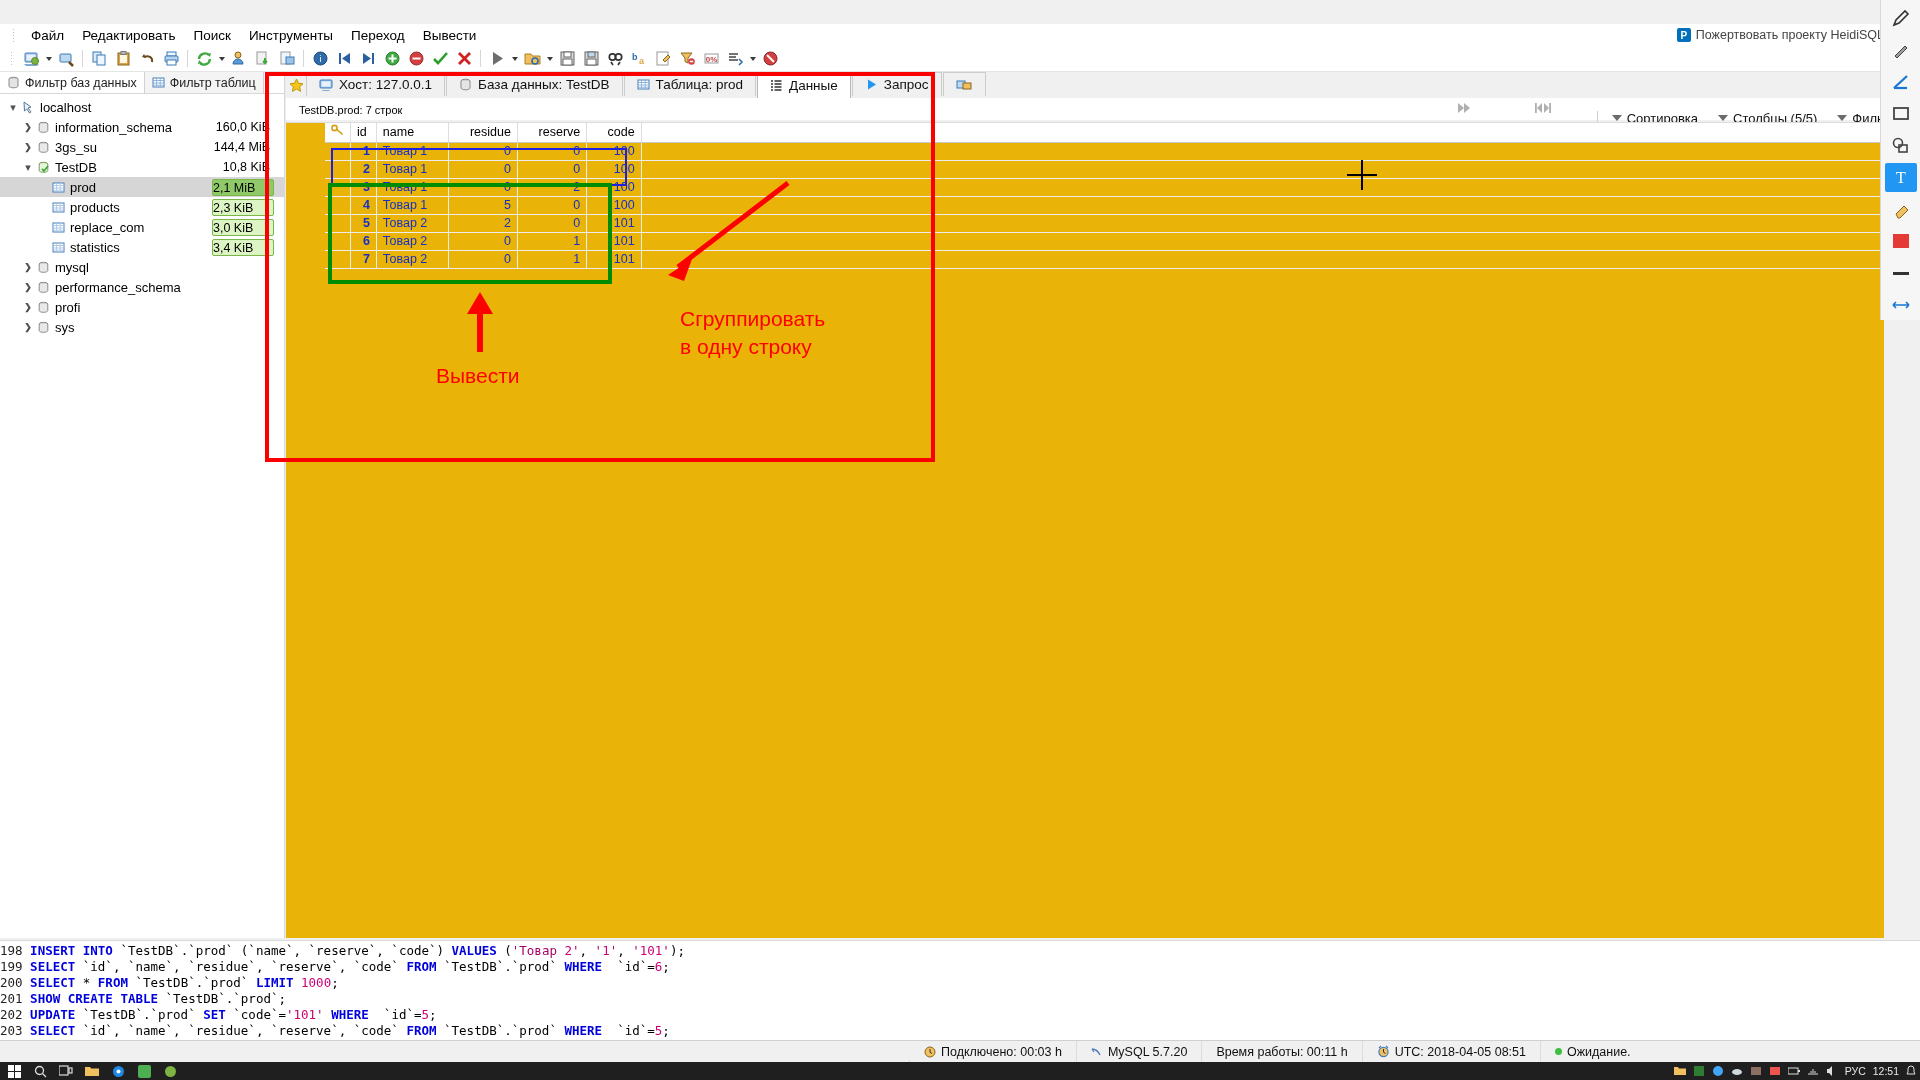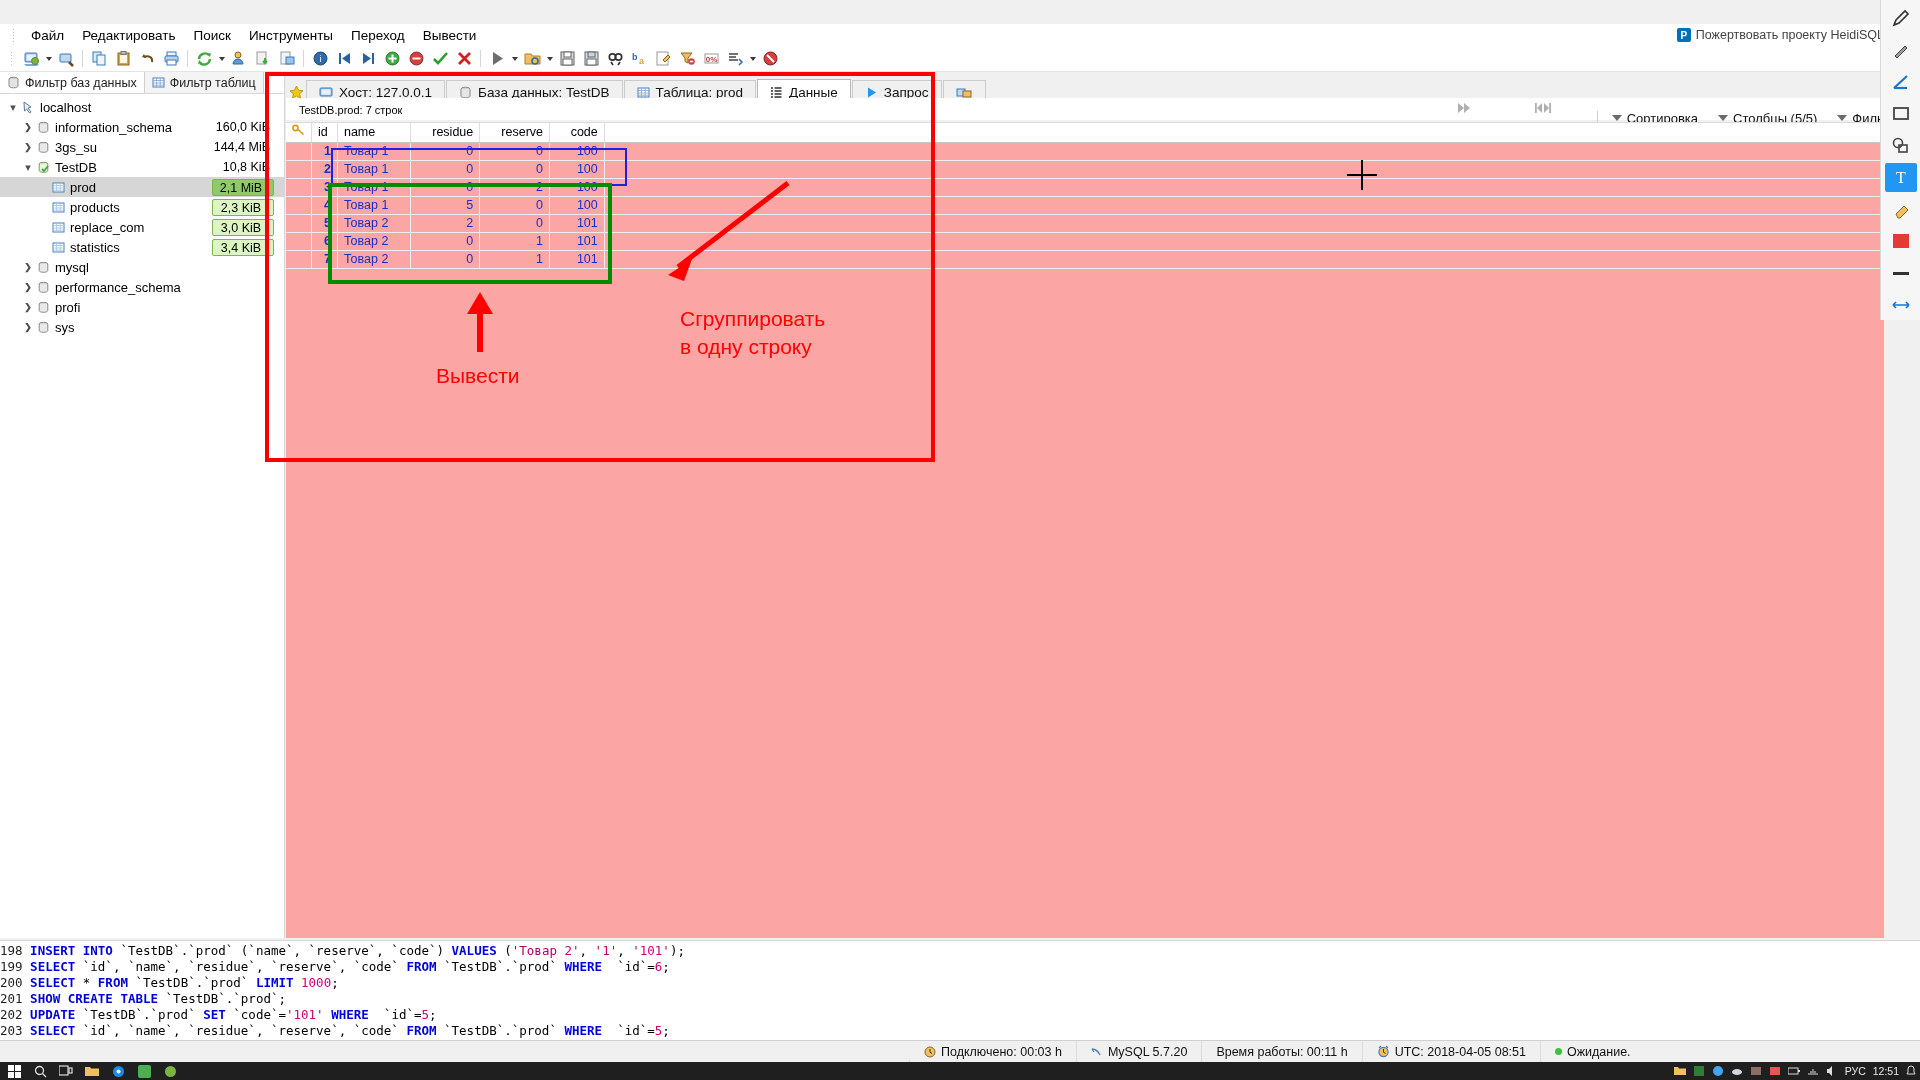--- a/index.html
+++ b/index.html
@@ -78,47 +78,47 @@
   .trow { height:20px; display:flex; align-items:center; position:relative; }
   .trow.sel { background:#d6d6d6; }
   .chev { width:14px; display:flex; align-items:center; justify-content:center;
           color:#4f4f4f; font-size:9px; }
   .chev.open::before { content:"\25BE"; font-size:11px; }
   .chev.closed::before { content:"\276F"; font-size:9px; font-weight:bold;}
   .tico { width:17px; display:flex; align-items:center; justify-content:center; }
   .tlabel { color:#000; padding-left:3px; }
   .tsize { position:absolute; font-size:12.5px; color:#000; text-align:right; }
   .sizechip { position:absolute; right:10px; height:17px; width:62px;
-     border:1px solid #7ab648; border-radius:2px; text-align:center;
+     border:1px solid #7ab648; border-radius:2px; text-align:left;
      font-size:12.5px; color:#000; padding-right:4px; line-height:16px; }
 
   
   .tabstrip { position:absolute; left:286px; top:72px; width:1598px; height:40px;
-     background:#f0f0f0; display:flex; align-items:center; }
+     background:#f0f0f0; display:flex; align-items:flex-start; }
   .star { width:20px; height:26px; display:flex; align-items:center; justify-content:center; }
   .tab { height:24px; display:flex; align-items:center; gap:6px; padding:0 12px;
      font-size:13.5px; color:#111; background:#f0f0f0;
      border:1px solid #ccc; border-bottom:none; margin-right:1px; }
   .tab.active { background:#ffffff; height:26px; border-color:#b9b9b9; font-weight:normal; }
 
   .gridheaderline { position:absolute; left:286px; top:98px; width:1598px; height:22px;
      background:#fff; }
   .grid-caption { position:absolute; left:299px; top:104px; font-size:11px; color:#000; }
 
   .gridtools { position:absolute; right:14px; top:102px; display:flex; align-items:center;
      gap:0px; font-size:13px; }
   .gt { display:flex; align-items:center; gap:5px; padding:0 10px; color:#111; }
   .gt.disabled { color:#a9a9a9;flex-direction:column; }
   .gt-sep { width:1px; height:15px; background:#cfcfcf; margin:0 4px; }
   .caret { width:0;height:0;border-left:5px solid transparent;border-right:5px solid transparent;
       border-top:6px solid #6b6b6b; }
 
   
   .gridwrap { position:absolute; left:286px; top:122px; width:1598px; height:816px;
-     background:#fca5a5; border-top:1px solid #dcdcdc; }
+     background:#eab308; border-top:1px solid #dcdcdc;padding-left:39px; }
   table.dg { border-collapse:collapse; font-size:12.5px; }
   table.dg th {
      background:#fff; font-weight:normal; color:#000; font-size:12.5px;
      border-bottom:1px solid #c8c8c8; border-right:1px solid #dedede;
      height:19px; padding:0 6px;
   }
   table.dg td {
      border-bottom:1px solid #ededed; border-right:1px solid #ededed;
      height:18px; padding:0 6px; color:#1530c8;
   }

